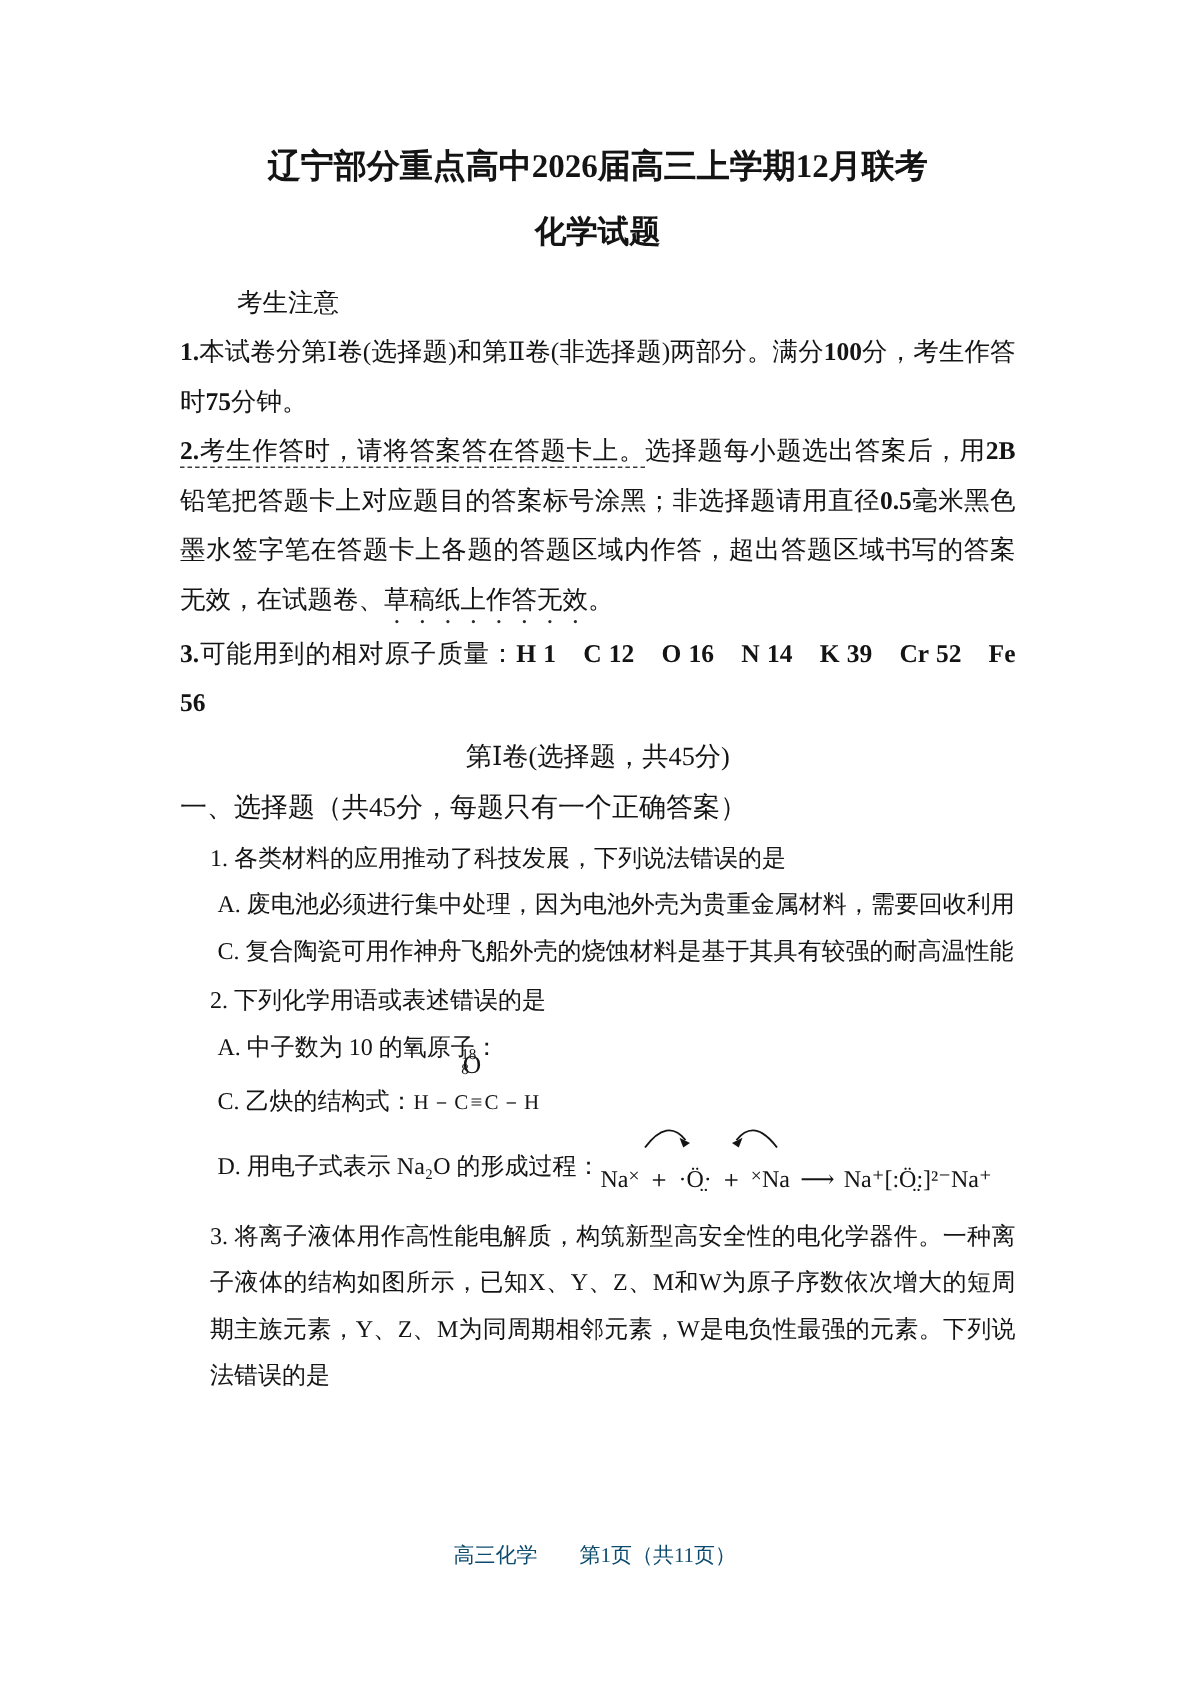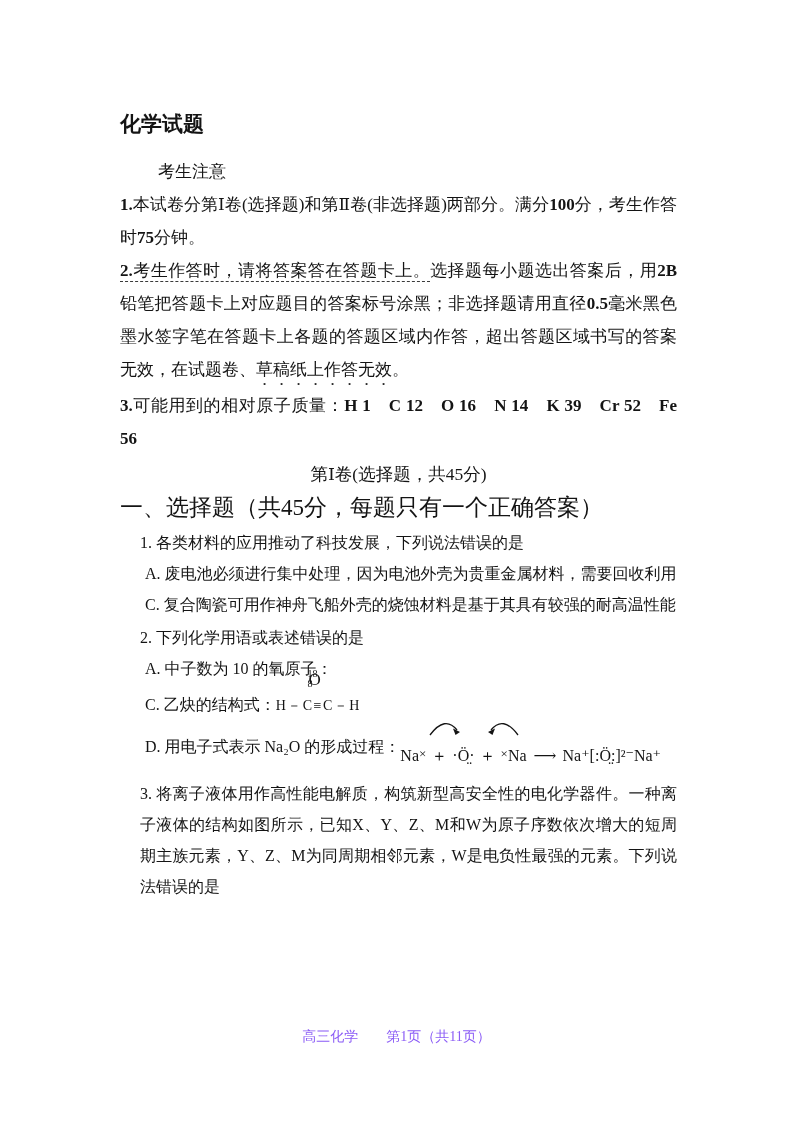--- a/index.html
+++ b/index.html
@@ -4,56 +4,57 @@
 <style>
   * { margin:0; padding:0; box-sizing:border-box; }
   html,body { background:#ffffff; }
   .page {
     width:793px; height:1122px; margin:0 auto; position:relative;
     background:#ffffff; overflow:hidden; color:#141414;
     font-family:"Liberation Serif","DejaVu Serif",serif;
   }
   .content { padding:96px 116px 0 120px; }
   .title { text-align:center; font-size:22px; font-weight:bold; line-height:30px; }
-  .subtitle { font-size:21px; font-weight:bold; line-height:30px; margin-top:13px; margin-bottom:16px; }
+  .subtitle { text-align:center; font-size:21px; font-weight:bold; line-height:30px; margin-top:13px; margin-bottom:16px; }
   p.line { font-size:17px; line-height:33px; text-align:justify; }
   .notice-head { line-height:30px;margin-left:38px; }
   .bold { font-weight:bold; }
   .dash-u { border-bottom:1.5px dashed #3a3a3a; padding-bottom:1px;font-family:Liberation Serif, serif; }
   .em-dots {
     -webkit-text-emphasis:filled dot #2a2a2a; -webkit-text-emphasis-position:under right;
     text-emphasis:filled dot #2a2a2a; text-emphasis-position:under right;
   }
   .section-header { text-align:center; font-size:17.5px; font-weight:normal; line-height:34px; margin-top:2px; }
-  .part-header { font-size:23px; line-height:34px; }
+  .part-header { font-size:18px; line-height:34px; }
   .stem { font-size:16px; line-height:31px; margin-top:2px; text-align:justify;margin-left:20px; }
   .opt { font-size:16px; line-height:31px; margin-left:25px; padding-left:25px; text-indent:-25px; text-align:justify; }
   .opt-tall { line-height:40px; }
   
   .isotope { display:inline-flex; align-items:center; vertical-align:-3px; }
   .iso-nums { display:inline-flex; flex-direction:column; align-items:flex-end; font-size:10px; line-height:10px; margin-right:1px; }
   .iso-sym { font-size:17px; line-height:17px; }
   
   .struct { font-size:14px; letter-spacing:1.5px; white-space:nowrap; }
   
   .edot { position:relative; display:inline-block; padding-top:13px; font-size:16px; white-space:nowrap; vertical-align:middle; text-indent:0; }
   .arc { position:absolute; top:1px; width:34px; height:14px; }
   .arc-1 { left:28px; }
   .arc-2 { left:86px; transform:scaleX(-1); }
   .e-dot-mark { font-size:13px; vertical-align:3px; }
   .sp-plus { padding:0 5px; }
   .arrow-long { padding:0 7px; letter-spacing:-1px; }
-  .footer { position:absolute; left:0; right:0; top:1028px; text-align:center; font-size:14px; color:#8b5cf6; }
+  .footer { position:absolute; left:0; right:0; top:1028px; text-align:center; font-size:14px; color:#0c4a6e; }
 </style>
 </head>
 <body>
 
 <div class="page">
   <div class="content">
 
+    <h1 class="title">辽宁部分重点高中2026届高三上学期12月联考</h1>
     <h2 class="subtitle">化学试题</h2>
 
     <p class="line notice-head">考生注意</p>
 
     <p class="line"><span class="bold">1.</span><span>本试卷分第Ⅰ卷(选择题)和第Ⅱ卷(非选择题)两部分。满分</span><span class="bold">100</span><span>分，考生作答时</span><span class="bold">75</span><span>分钟。</span></p>
 
     <p class="line"><span class="dash-u"><span class="bold">2.</span><span>考生作答时，请将答案答在答题卡上。</span></span><span>选择题每小题选出答案后，用</span><span class="bold">2B</span><span>铅笔把答题卡上对应题目的答案标号涂黑；非选择题请用直径</span><span class="bold">0.5</span><span>毫米黑色墨水签字笔在答题卡上各题的答题区域内作答，超出答题区域书写的答案无效，在试题卷、</span><span class="em-dots">草稿纸上作答无效</span><span>。</span></p>
 
     <p class="line"><span class="bold">3.</span><span>可能用到的相对原子质量：</span><span class="bold">H 1　C 12　O 16　N 14　K 39　Cr 52　Fe 56</span></p>
 

